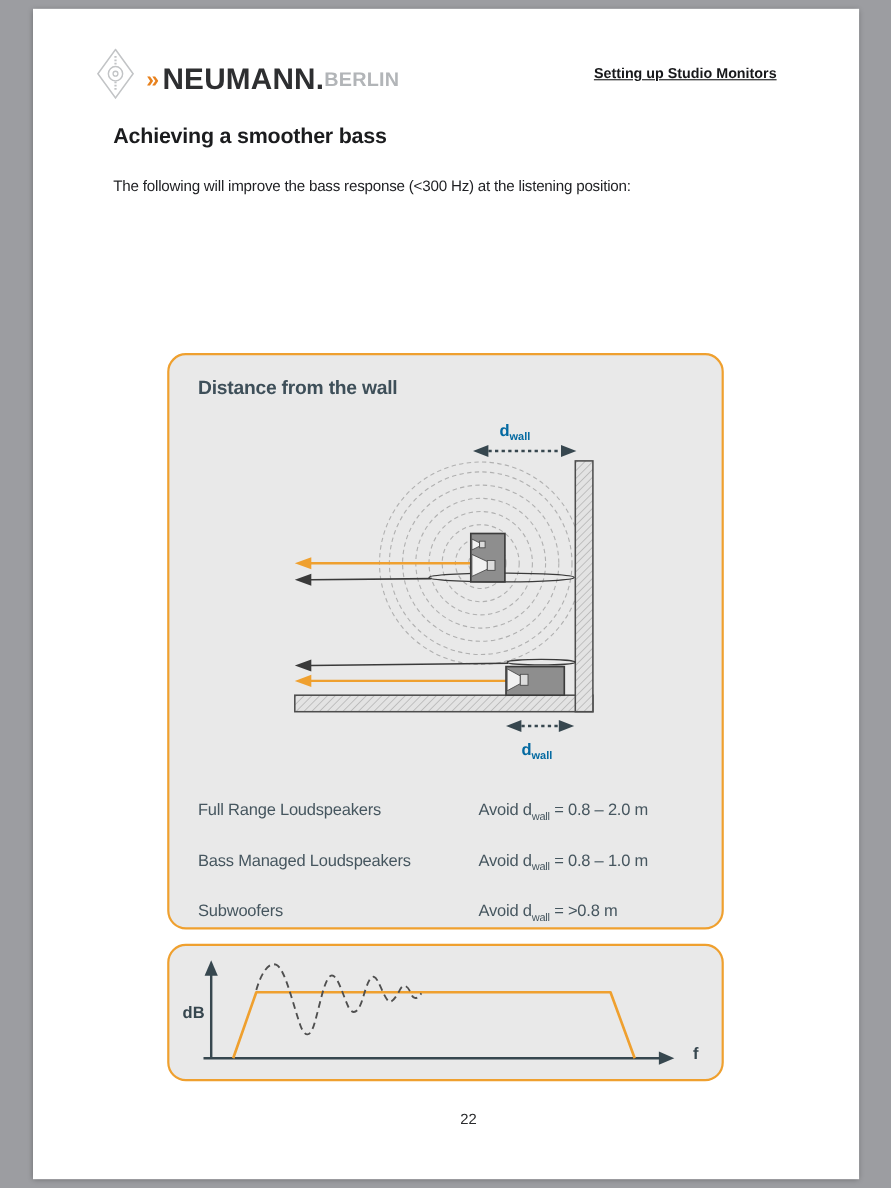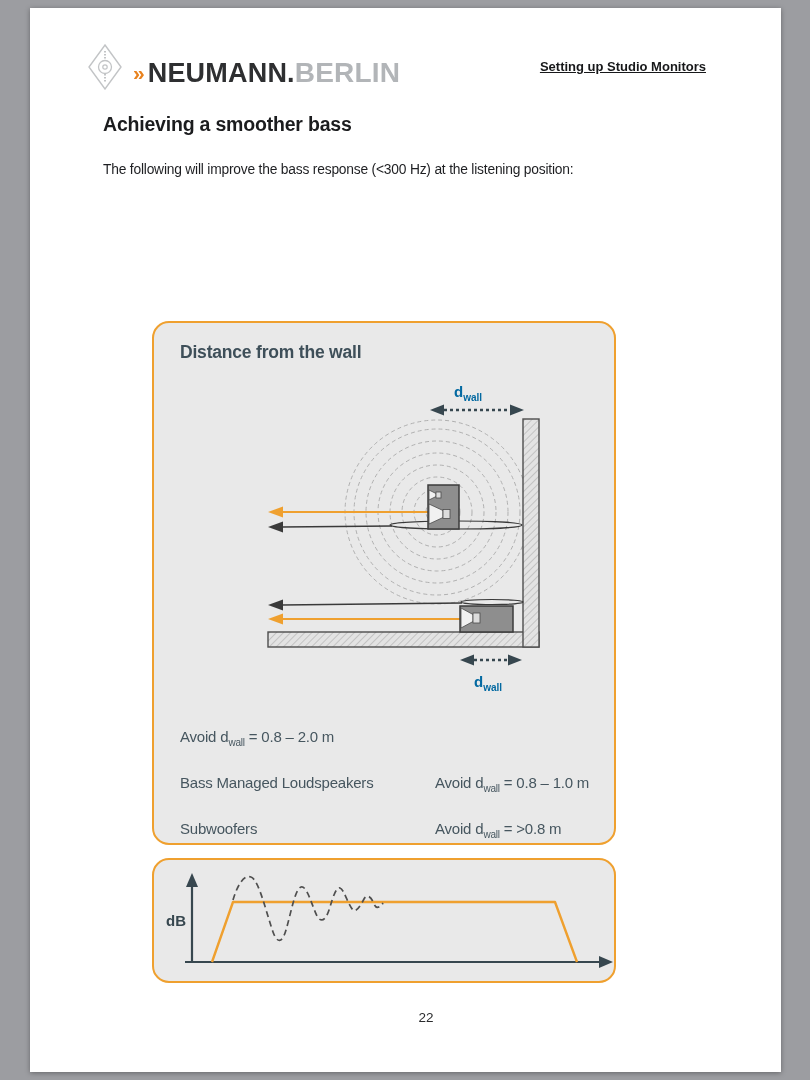--- a/index.html
+++ b/index.html
@@ -12,30 +12,30 @@
   }
   .page{
     position:absolute;left:30px;top:8px;width:751px;height:1064px;
     background:#ffffff;box-shadow:0 1px 5px rgba(0,0,0,.35);
   }
   
   .logo{position:absolute;left:58px;top:36px;width:34px;height:46px;}
   .brand{position:absolute;left:103px;top:49px;display:flex;align-items:center;white-space:nowrap;}
   .brand .chev{color:#E8821E;font-size:21px;font-weight:900;margin-right:5px;letter-spacing:-2px;}
   .brand .bname{font-size:27px;font-weight:900;color:#2E2F31;letter-spacing:.2px;}
-  .brand .bsuffix{font-size:28px;font-weight:900;color:#B2B5B8;letter-spacing:.2px;}
+  .brand .bsuffix{font-size:18px;font-weight:900;color:#B2B5B8;letter-spacing:.2px;}
   .doc-title{position:absolute;right:75px;top:51px;font-size:13px;font-weight:700;color:#17181A;text-decoration:underline;}
   
   .heading{position:absolute;left:73px;top:105px;font-size:19.5px;font-weight:700;color:#1B1C1E;letter-spacing:-.2px;}
   .intro{position:absolute;left:73px;top:154px;font-size:13.8px;color:#1E1F22;letter-spacing:-.2px;}
   .bullets{position:absolute;left:73px;top:193px;margin:0;padding:0 0 0 24px;}
   .bullets li{font-size:13.8px;color:#1E1F22;line-height:26px;letter-spacing:-.2px;}
   
   .panel{
-    position:absolute;left:122px;width:464px;background:#E9E9E9;
+    position:absolute;left:122px;width:506px;background:#E9E9E9;
     border:2px solid #EFA02F;border-radius:17px;box-sizing:border-box;overflow:hidden;
   }
   .diagram-panel{top:313px;height:524px;}
   .graph-panel{top:850px;height:125px;}
   .panel svg{position:absolute;left:0;top:0;}
   .diagram-title{position:absolute;left:26px;top:19px;font-size:17.5px;font-weight:700;color:#3E4F59;letter-spacing:-.2px;z-index:2;}
   .dwall{position:absolute;color:#0369a1;font-weight:700;font-size:15px;z-index:2;}
   .dwall sub{font-size:10px;font-weight:700;}
   .dwall-top{left:300px;top:60px;}
   .dwall-bottom{left:320px;top:350px;}
@@ -142,20 +142,21 @@
 
       <g stroke="#37474F" fill="#37474F">
         <line x1="320" y1="337" x2="354" y2="337" stroke-width="2.4" stroke-dasharray="3 3"></line>
         <polygon points="306,337 320,331.5 320,342.5" stroke="none"></polygon>
         <polygon points="368,337 354,331.5 354,342.5" stroke="none"></polygon>
       </g>
     </svg>
 
     <div class="diag-rows">
       <div class="diag-row">
+        <span class="rlabel">Full Range Loudspeakers</span>
         <span class="rvalue"><span>Avoid d</span><sub>wall</sub><span> = 0.8 – 2.0 m</span></span>
       </div>
       <div class="diag-row">
         <span class="rlabel">Bass Managed Loudspeakers</span>
         <span class="rvalue"><span>Avoid d</span><sub>wall</sub><span> = 0.8 – 1.0 m</span></span>
       </div>
       <div class="diag-row">
         <span class="rlabel">Subwoofers</span>
         <span class="rvalue"><span>Avoid d</span><sub>wall</sub><span> = &gt;0.8 m</span></span>
       </div>

